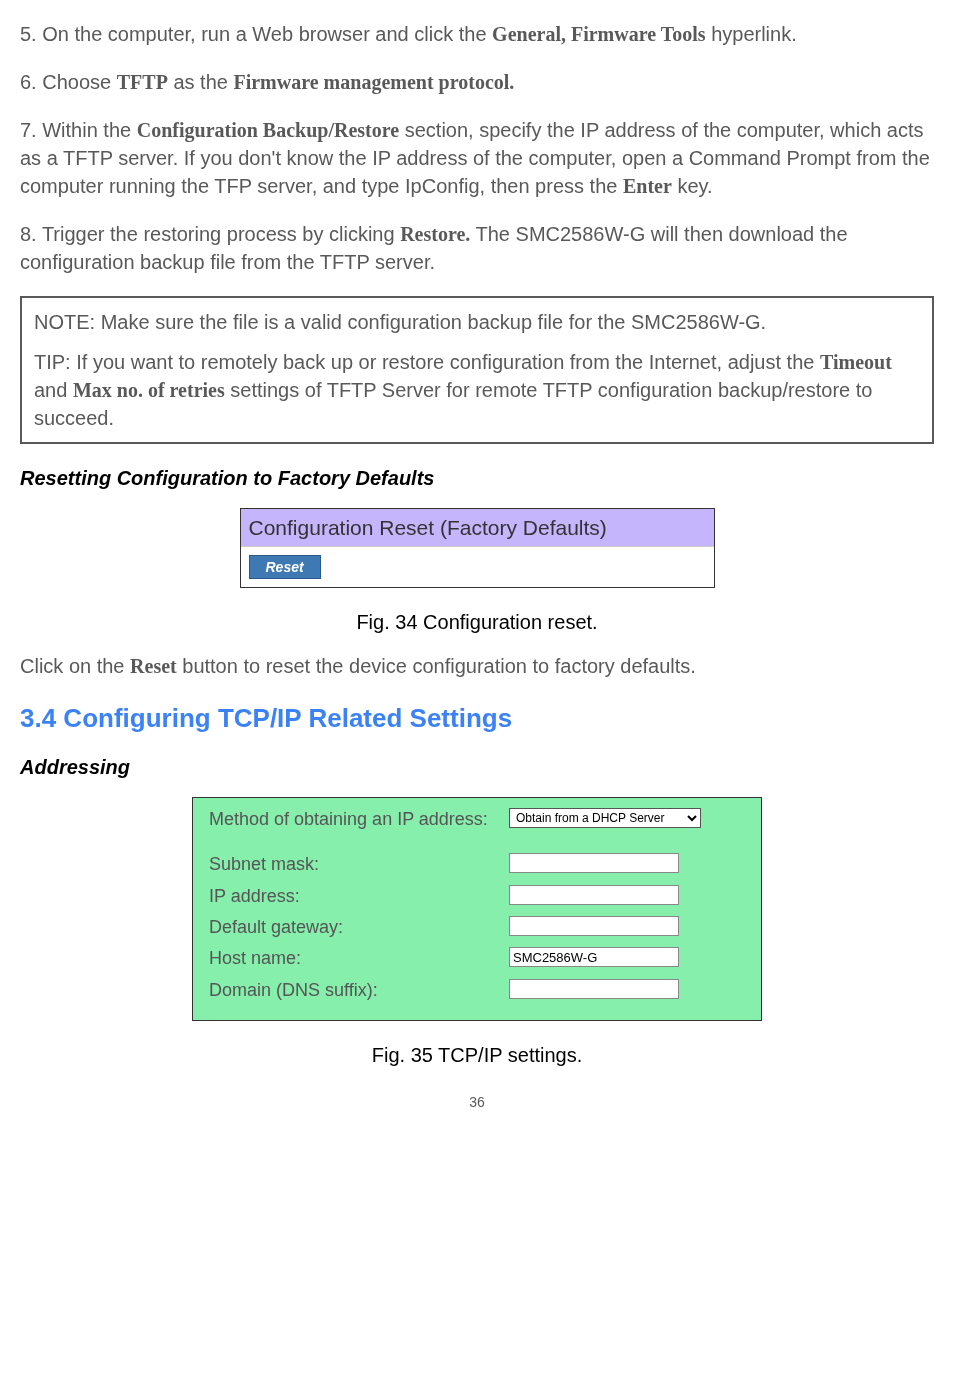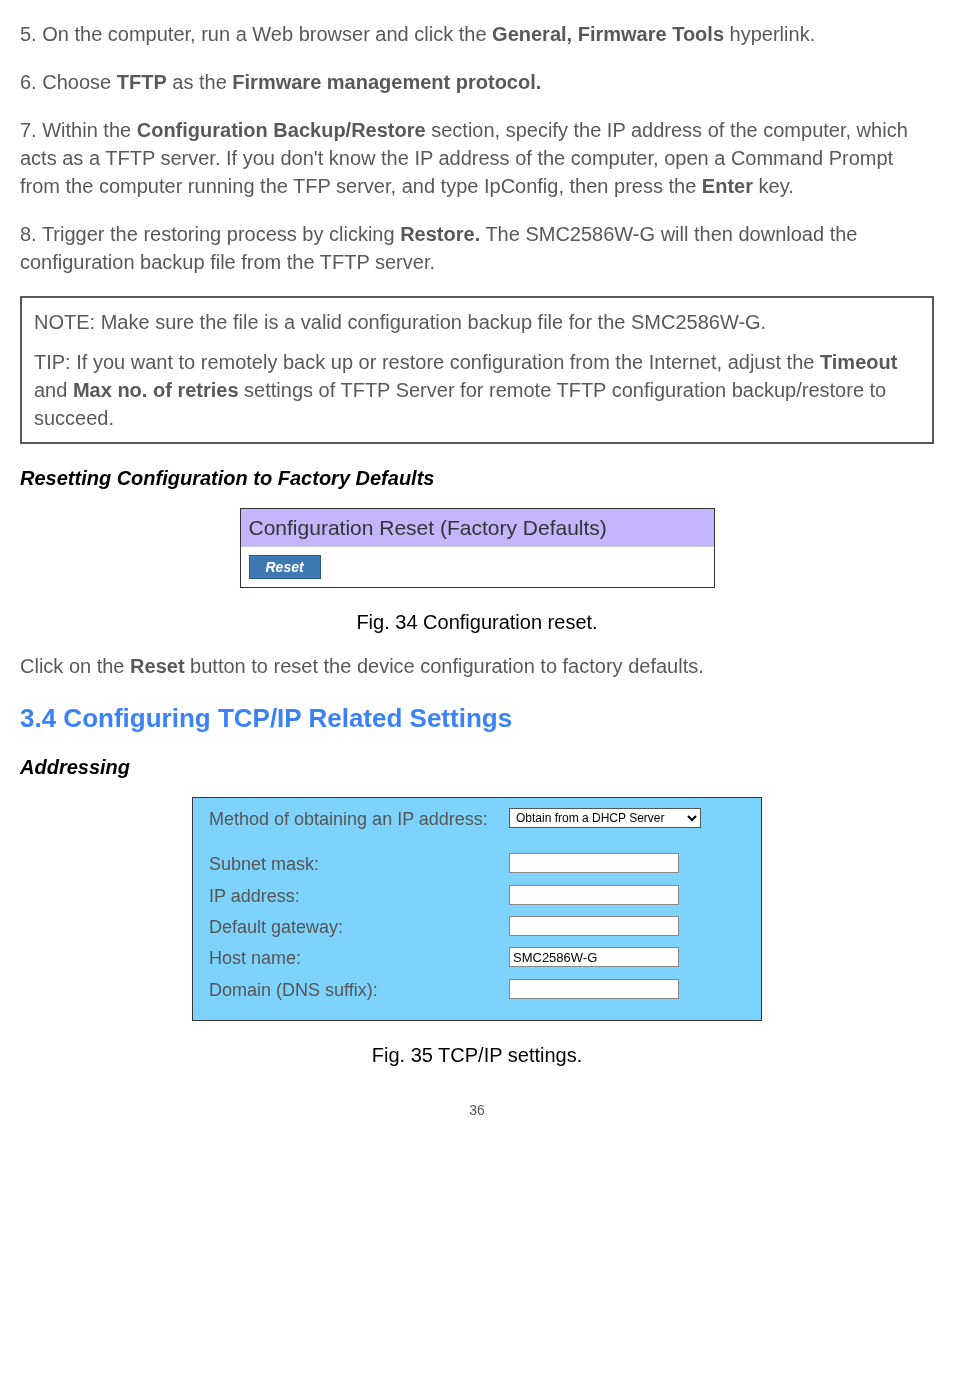--- a/index.html
+++ b/index.html
@@ -17,20 +17,21 @@
     .content {
       line-height: 1.4;
     }
     p {
       margin-bottom: 20px;
       font-size: 20px;
       color: #595959;
     }
     .bold {
       font-weight: bold;
+      font-family: Liberation Serif, serif;
     }
     .note-box {
       border: 2px solid #595959;
       padding: 10px 12px;
       margin-bottom: 20px;
     }
     .note-box p {
       margin-bottom: 12px;
     }
     .note-box p:last-child {
@@ -86,21 +87,21 @@
       font-style: italic;
       font-size: 14px;
       border: 1px solid #2a5a8a;
       padding: 3px 16px;
       cursor: pointer;
       font-family: Arial, sans-serif;
     }
     .tcpip-box {
       border: 1px solid #333;
       width: 570px;
-      background: #7dd3fc;
+      background: #86efac;
       padding: 10px 16px 10px 16px;
       font-family: Verdana, Arial, sans-serif;
     }
     .tcpip-row {
       display: flex;
       align-items: flex-start;
       margin-bottom: 8px;
     }
     .tcpip-row.first {
       margin-bottom: 22px;
@@ -127,21 +128,21 @@
       border: 1px solid #888;
       padding: 1px 3px;
       height: 20px;
       width: 170px;
       background: #fff;
     }
     .page-number {
       text-align: center;
       font-size: 14px;
       color: #595959;
-      margin-top: 32px;
+      margin-top: 24px;
     }
   </style>
 </head>
 <body>
 
 <div class="content">
 
   <p>
     <span>5. On the computer, run a Web browser and click the </span><span class="bold">General, Firmware Tools</span><span> hyperlink.</span>
   </p>

